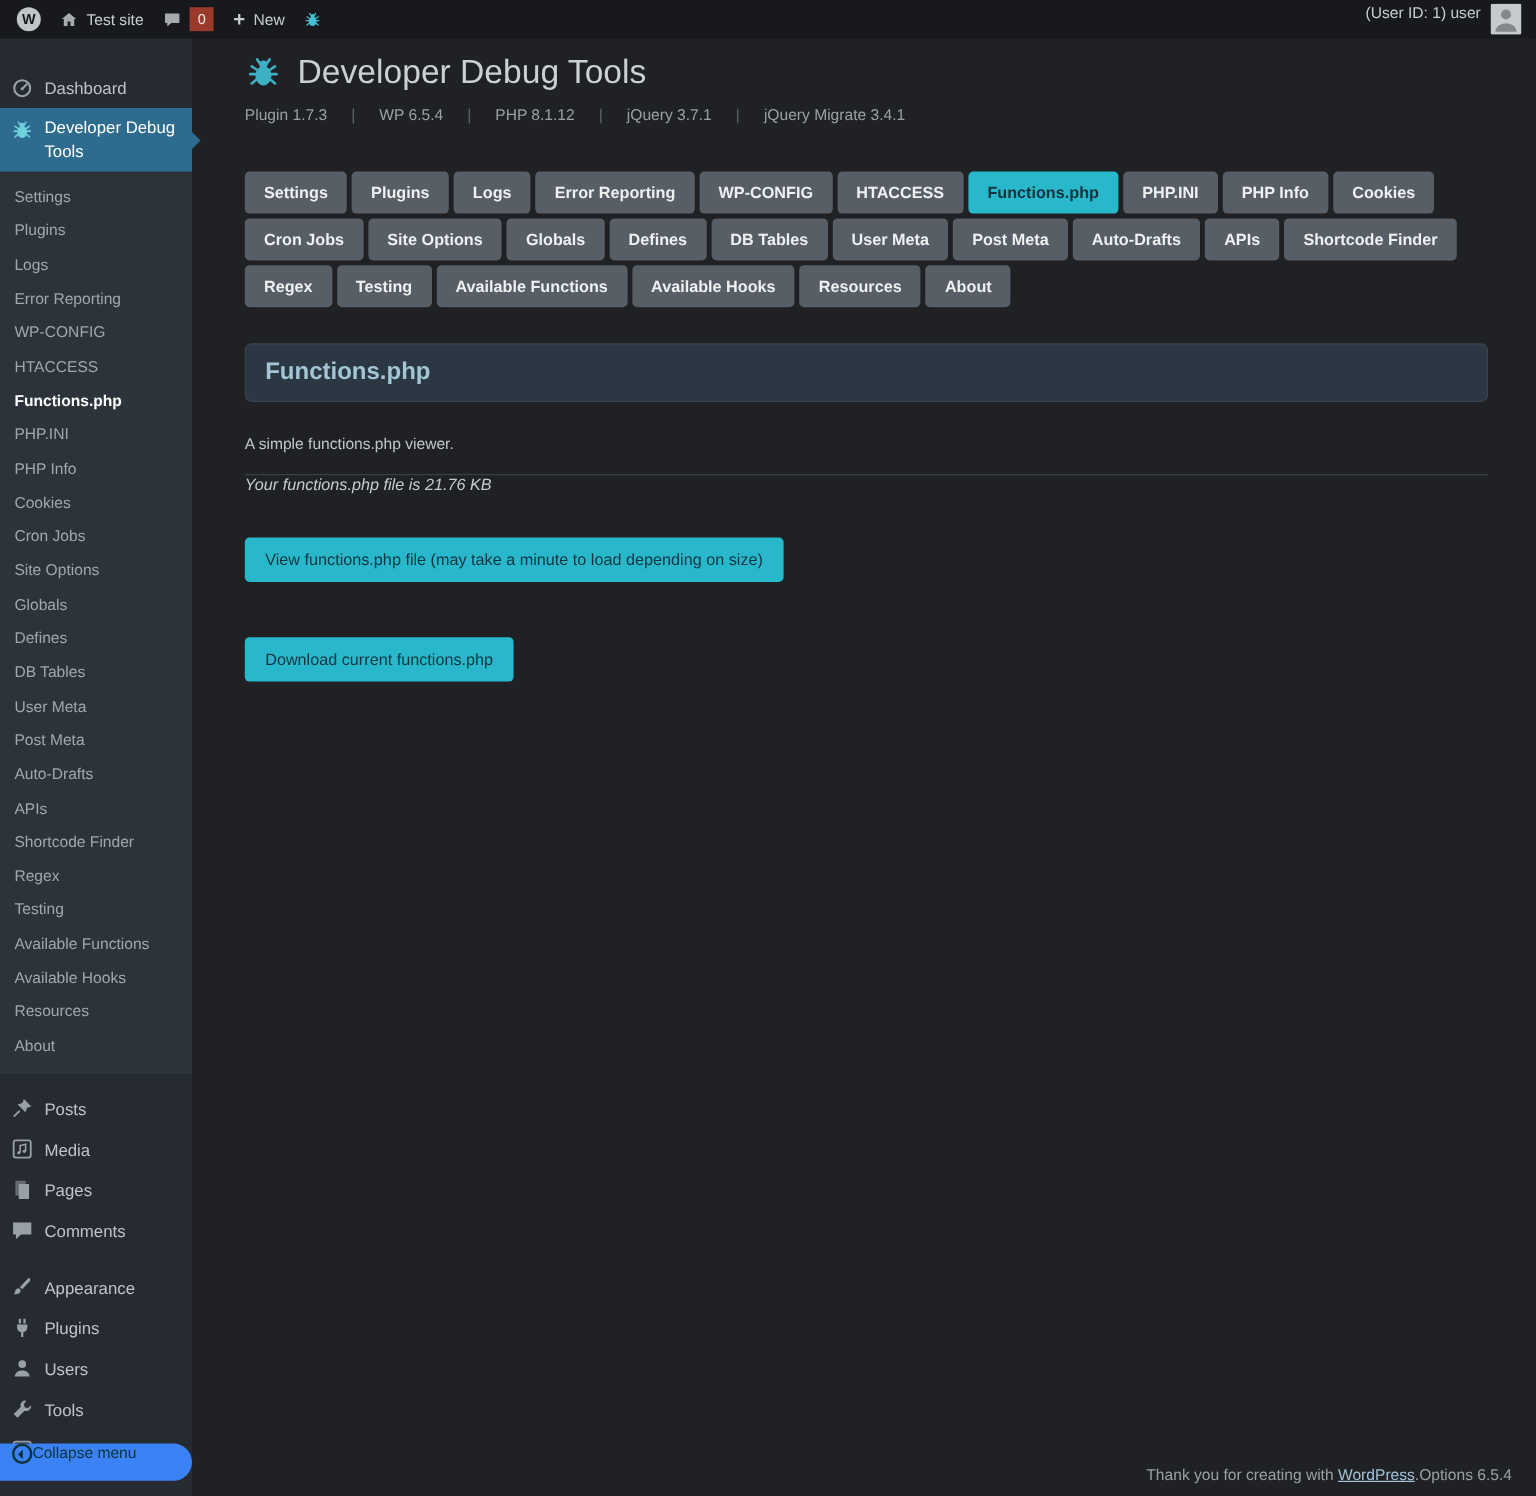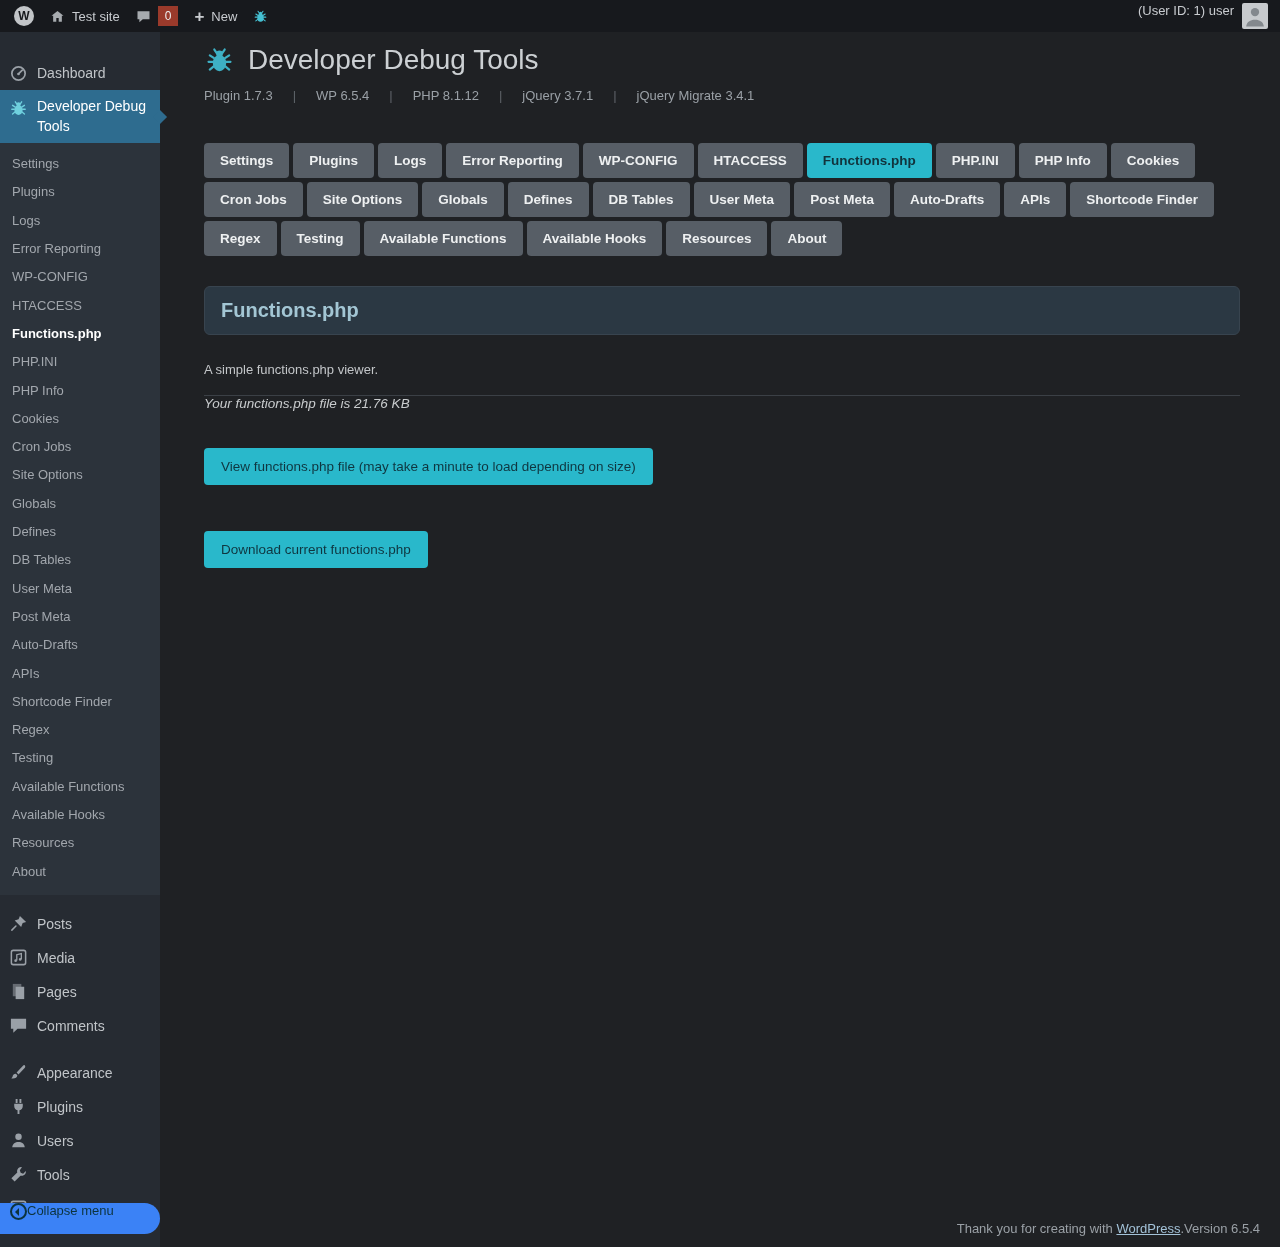--- a/index.html
+++ b/index.html
@@ -303,14 +303,14 @@
       <button class="btn btn-download">Download current functions.php</button>
     </div>
   </div>
 </div>
 
 <div class="footer">
   <div>
     <span>Thank you for creating with</span>
     <a>WordPress</a><span>.</span>
   </div>
-  <div>Version 6.5.4</div>
+  <div>Options 6.5.4</div>
 </div>
 
 </body></html>

